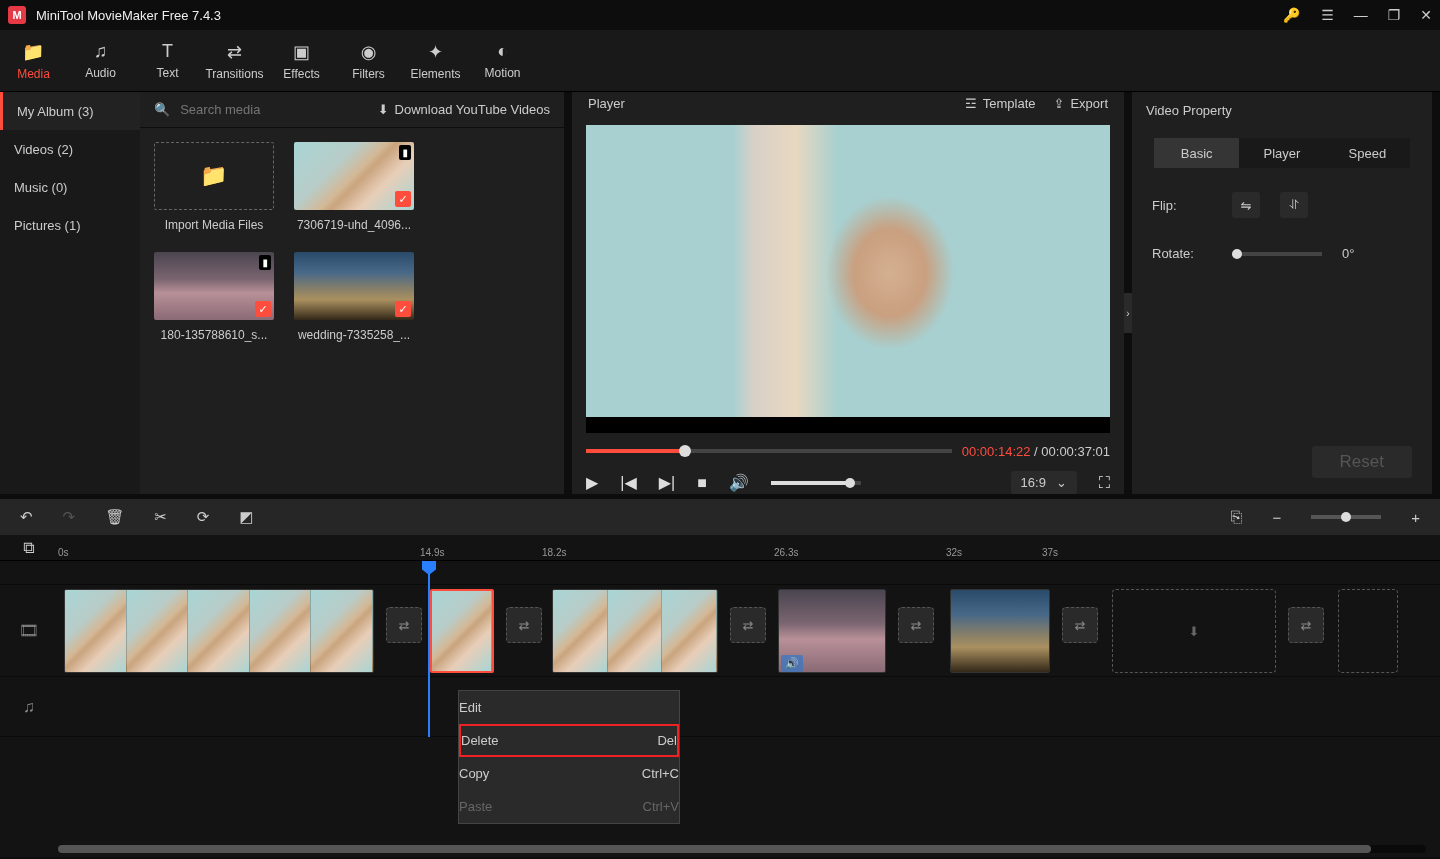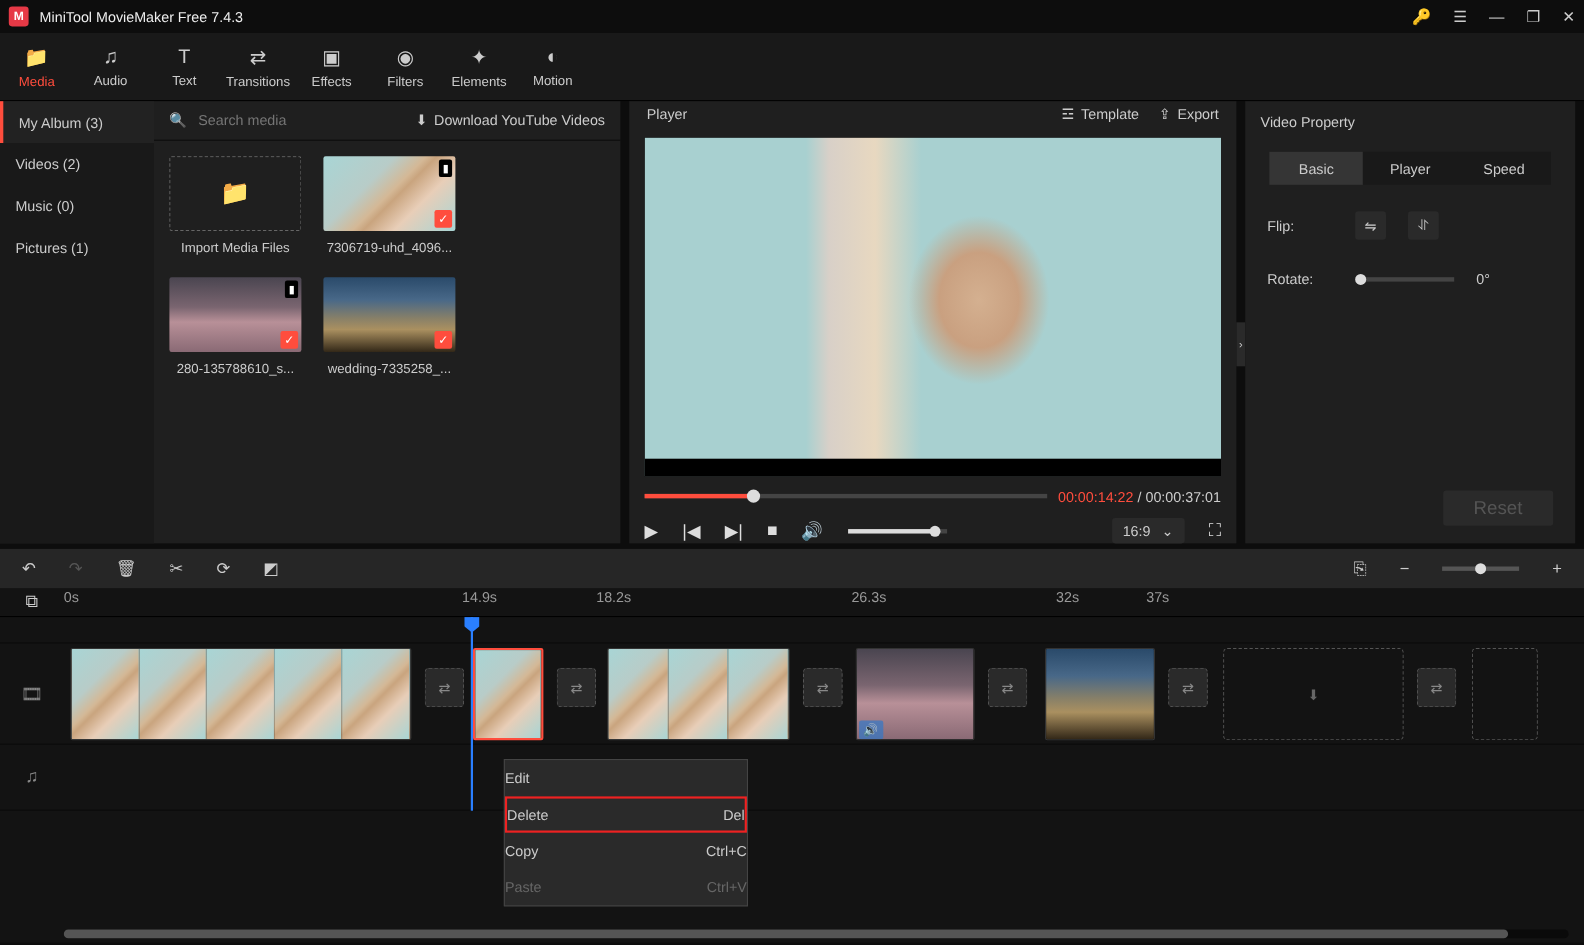--- a/index.html
+++ b/index.html
@@ -90,21 +90,21 @@
 .tl-toolbar .tic { cursor: pointer; font-size: 15px; color: #ccc; }
 .tl-toolbar .spacer { flex: 1; }
 .zoom-track { width: 70px; height: 4px; background: #555; position: relative; }
 .zoom-track .zk{ position:absolute; width:10px; height:10px; background:#ddd; border-radius:50%; top:-3px; left:50%; margin-left:-5px;}
 
 
 .timeline { background: #131313; height: 322px; position: relative; overflow: hidden; }
 .tl-ruler { height: 26px; display: flex; position: relative; border-bottom: 1px solid #000;}
 .tl-ruler .addtrack { width: 58px; display: flex; align-items: center; justify-content: center; cursor: pointer; font-size: 16px;}
 .tl-ruler .marks { position: relative; flex: 1; }
-.tl-ruler .mark { position: absolute; top: 0; font-size: 13px; color: #999; }
+.tl-ruler .mark { position: absolute; top: 12px; font-size: 10px; color: #999; }
 .tl-tracks { position: relative; }
 .tl-track { height: 92px; display: flex; border-bottom: 1px solid #0a0a0a; }
 .tl-track.spacer { height: 24px; }
 .tl-track.audio { height: 60px; }
 .tl-track .head { width: 58px; display: flex; align-items: center; justify-content: center; color: #888; font-size: 16px; }
 .tl-track .lane { flex: 1; position: relative; }
 .clip { position: absolute; top: 4px; height: 84px; border-radius: 2px; overflow: hidden; background: #222; border: 1px solid #333; display: flex; }
 .clip .strip { flex: 1; }
 .clip.selected { border: 2px solid #ff4d3d; }
 .clip .aud-ind { position: absolute; bottom: 0; left: 2px; color: #fff; font-size: 11px; background: rgba(50,120,200,.7); padding: 2px 4px; border-radius: 2px; }
@@ -205,21 +205,21 @@
               <div class="vtag">▮</div>
               <div class="check">✓</div>
             </div>
             <div class="mlabel">7306719-uhd_4096...</div>
           </div>
           <div class="media-item">
             <div class="media-thumb thumb-hands">
               <div class="vtag">▮</div>
               <div class="check">✓</div>
             </div>
-            <div class="mlabel">280-135788610_s...</div>
+            <div class="mlabel">180-135788610_s...</div>
           </div>
           <div class="media-item">
             <div class="media-thumb thumb-sky">
               <div class="check">✓</div>
             </div>
             <div class="mlabel">wedding-7335258_...</div>
           </div>
         </div>
     </div>
   </div>
@@ -314,21 +314,21 @@
 </div>
 
 <div class="timeline">
   <div class="tl-ruler">
     <div class="addtrack">⧉</div>
     <div class="marks" id="marks">
         <div class="mark" style="left: 0px;">0s</div>
         <div class="mark" style="left: 362px;">14.9s</div>
         <div class="mark" style="left: 484px;">18.2s</div>
         <div class="mark" style="left: 716px;">26.3s</div>
-        <div class="mark" style="left: 888px; margin-left: 14px;">32s</div>
+        <div class="mark" style="left: 888px;">32s</div>
         <div class="mark" style="left: 984px;">37s</div>
       </div>
   </div>
   <div class="tl-tracks">
     <div class="tl-track spacer">
         <div class="head"></div>
         <div class="lane"></div>
       </div>
     <div class="tl-track">
       <div class="head">🎞</div>

